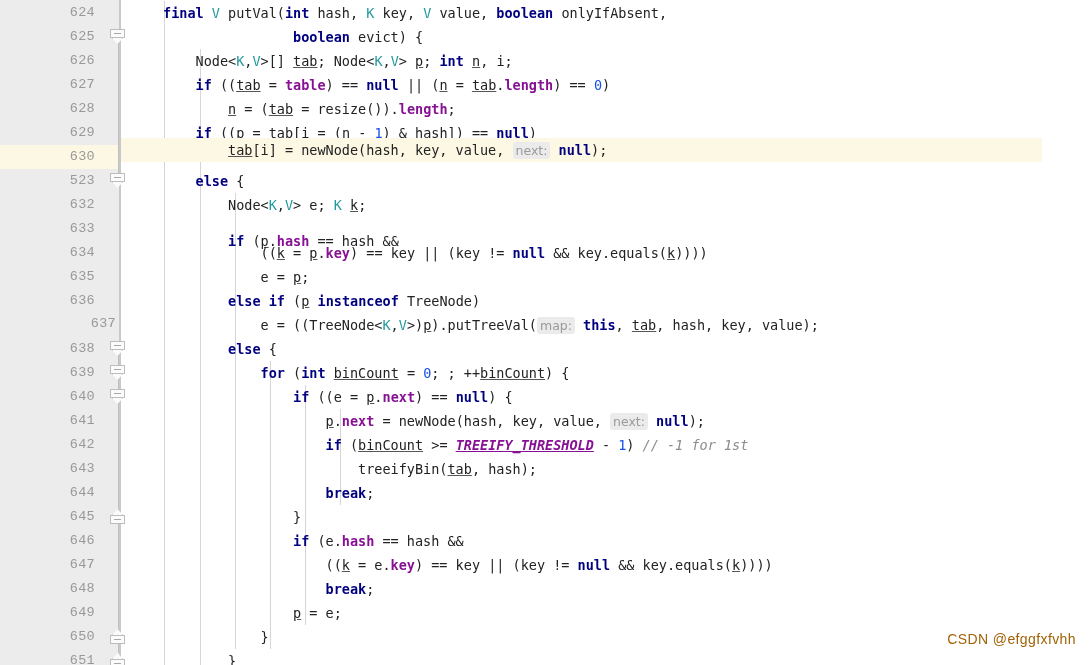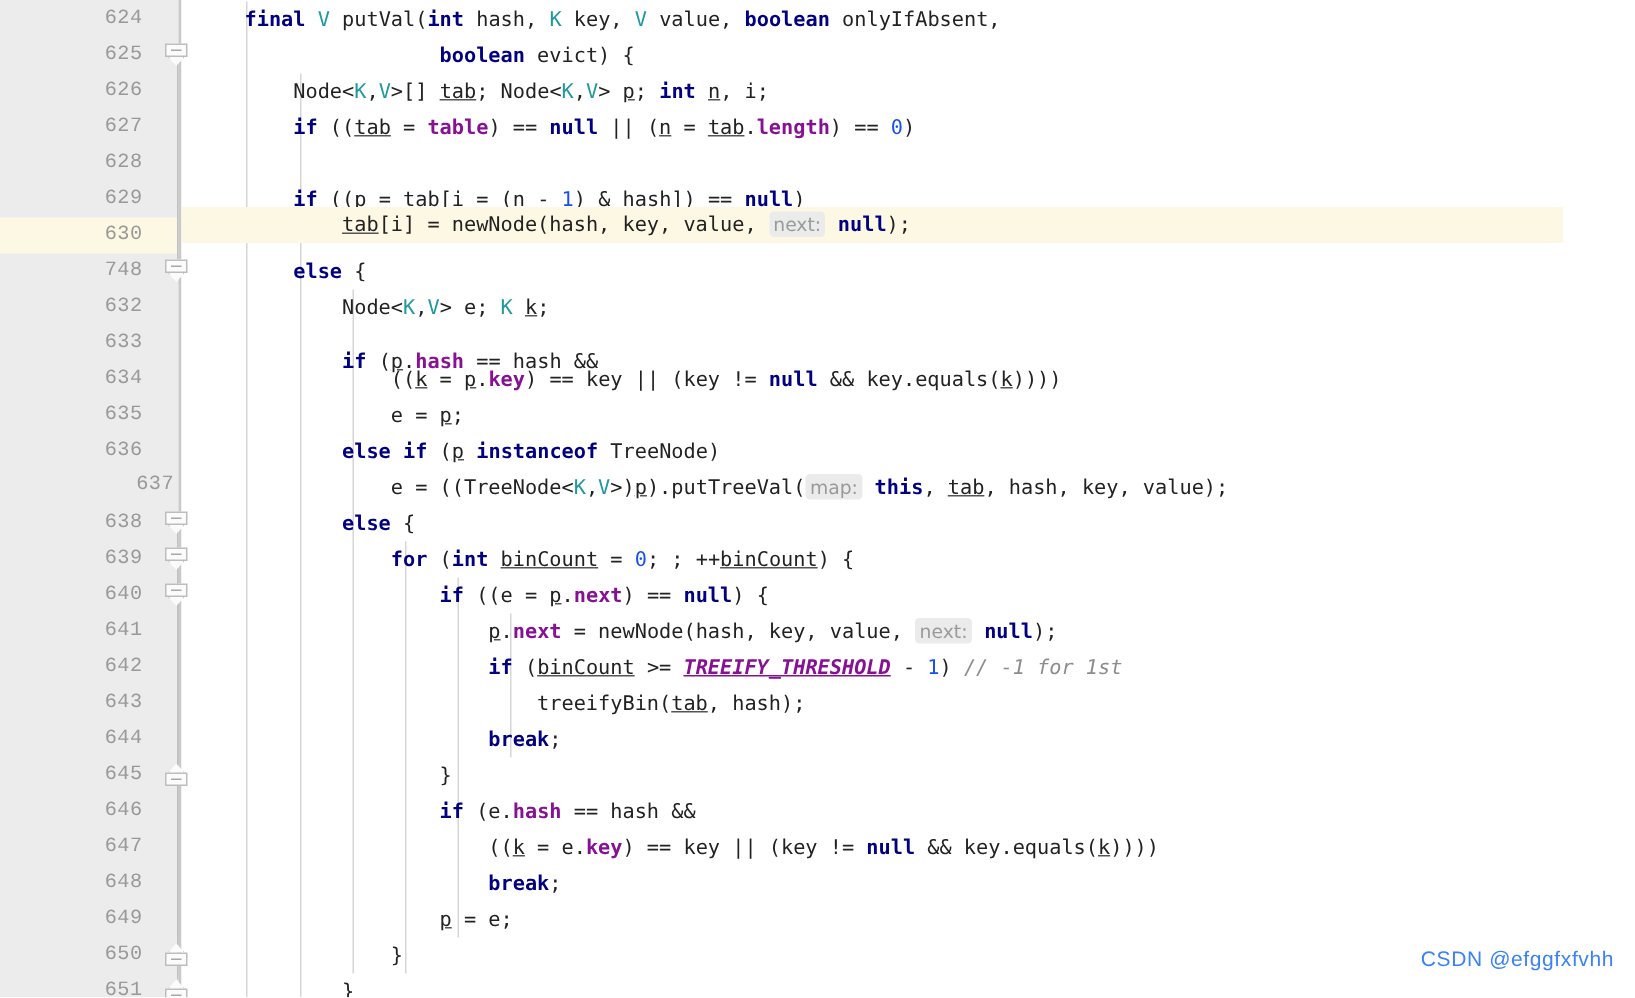--- a/index.html
+++ b/index.html
@@ -138,21 +138,21 @@
     border-radius: 3px;
     padding: 1px 3px;
     font-size: 12.5px;
     font-family: "DejaVu Sans", "Liberation Sans", sans-serif;
   }
 
   
   #watermark {
     position: absolute;
     right: 14px; bottom: 18px;
-    color: #3b82f6;
+    color: #a16207;
     font-size: 14px;
     font-family: "Liberation Sans", "DejaVu Sans", sans-serif;
     letter-spacing: .4px;
     user-select: none;
   }
 </style>
 </head>
 <body>
 
 <div id="editor">
@@ -173,21 +173,21 @@
       <div class="gutter-row" style="top: 97px;">
         <span class="linenum">628</span>
       </div>
       <div class="gutter-row" style="top: 121px;">
         <span class="linenum">629</span>
       </div>
       <div class="gutter-row hl" style="top: 145px;">
         <span class="linenum">630</span>
       </div>
       <div class="gutter-row" style="top: 169px;">
-        <span class="linenum">748</span>
+        <span class="linenum">523</span>
       </div>
       <div class="gutter-row" style="top: 193px;">
         <span class="linenum">632</span>
       </div>
       <div class="gutter-row" style="top: 217px;">
         <span class="linenum">633</span>
       </div>
       <div class="gutter-row" style="top: 241px;">
         <span class="linenum">634</span>
       </div>
@@ -297,20 +297,21 @@
       <div class="iguide" style="left: 43px; top: 1px; height: 672px;"></div>
       <div class="iguide" style="left: 79px; top: 49px; height: 624px;"></div>
       <div class="iguide" style="left: 114px; top: 193px; height: 456px;"></div>
       <div class="iguide" style="left: 149px; top: 361px; height: 288px;"></div>
       <div class="iguide" style="left: 184px; top: 385px; height: 240px;"></div>
       <div class="iguide" style="left: 219px; top: 409px; height: 96px;"></div>
       <div class="code-row" style="top: 1px;"><span class="code-text"><span class="kw">final</span><span class="plain"> </span><span class="typ">V</span><span class="plain"> putVal(</span><span class="kw">int</span><span class="plain"> hash, </span><span class="typ">K</span><span class="plain"> key, </span><span class="typ">V</span><span class="plain"> value, </span><span class="kw">boolean</span><span class="plain"> onlyIfAbsent,</span></span></div>
       <div class="code-row" style="top: 25px;"><span class="code-text"><span class="plain">                </span><span class="kw">boolean</span><span class="plain"> evict) {</span></span></div>
       <div class="code-row" style="top: 49px;"><span class="code-text"><span class="plain">    Node&lt;</span><span class="typ">K</span><span class="plain">,</span><span class="typ">V</span><span class="plain">&gt;[] </span><span class="lvar">tab</span><span class="plain">; Node&lt;</span><span class="typ">K</span><span class="plain">,</span><span class="typ">V</span><span class="plain">&gt; </span><span class="lvar">p</span><span class="plain">; </span><span class="kw">int</span><span class="plain"> </span><span class="lvar">n</span><span class="plain">, i;</span></span></div>
       <div class="code-row" style="top: 73px;"><span class="code-text"><span class="plain">    </span><span class="kw">if</span><span class="plain"> ((</span><span class="lvar">tab</span><span class="plain"> = </span><span class="fld">table</span><span class="plain">) == </span><span class="kw">null</span><span class="plain"> || (</span><span class="lvar">n</span><span class="plain"> = </span><span class="lvar">tab</span><span class="plain">.</span><span class="fld">length</span><span class="plain">) == </span><span class="num">0</span><span class="plain">)</span></span></div>
+      <div class="code-row" style="top: 97px;"><span class="code-text"><span class="plain">        </span><span class="lvar">n</span><span class="plain"> = (</span><span class="lvar">tab</span><span class="plain"> = resize()).</span><span class="fld">length</span><span class="plain">;</span></span></div>
       <div class="code-row" style="top: 121px;"><span class="code-text"><span class="plain">    </span><span class="kw">if</span><span class="plain"> ((</span><span class="lvar">p</span><span class="plain"> = </span><span class="lvar">tab</span><span class="plain">[i = (</span><span class="lvar">n</span><span class="plain"> - </span><span class="num">1</span><span class="plain">) &amp; hash]) == </span><span class="kw">null</span><span class="plain">)</span></span></div>
       <div class="code-row hl" style="top: 138px;"><span class="code-text"><span class="plain">        </span><span class="lvar">tab</span><span class="plain">[i] = newNode(hash, key, value, </span><span class="phint">next:</span><span class="plain"> </span><span class="kw">null</span><span class="plain">);</span></span></div>
       <div class="code-row" style="top: 169px;"><span class="code-text"><span class="plain">    </span><span class="kw">else</span><span class="plain"> {</span></span></div>
       <div class="code-row" style="top: 193px;"><span class="code-text"><span class="plain">        Node&lt;</span><span class="typ">K</span><span class="plain">,</span><span class="typ">V</span><span class="plain">&gt; e; </span><span class="typ">K</span><span class="plain"> </span><span class="lvar">k</span><span class="plain">;</span></span></div>
       <div class="code-row" style="top: 229px; padding-left: 20px;"><span class="code-text"><span class="plain">        </span><span class="kw">if</span><span class="plain"> (</span><span class="lvar">p</span><span class="plain">.</span><span class="fld">hash</span><span class="plain"> == hash &amp;&amp;</span></span></div>
       <div class="code-row" style="top: 241px;"><span class="code-text"><span class="plain">            ((</span><span class="lvar">k</span><span class="plain"> = </span><span class="lvar">p</span><span class="plain">.</span><span class="fld">key</span><span class="plain">) == key || (key != </span><span class="kw">null</span><span class="plain"> &amp;&amp; key.equals(</span><span class="lvar">k</span><span class="plain">))))</span></span></div>
       <div class="code-row" style="top: 265px;"><span class="code-text"><span class="plain">            e = </span><span class="lvar">p</span><span class="plain">;</span></span></div>
       <div class="code-row" style="top: 289px; padding-left: 41px;"><span class="code-text"><span class="plain">        </span><span class="kw">else</span><span class="plain"> </span><span class="kw">if</span><span class="plain"> (</span><span class="lvar">p</span><span class="plain"> </span><span class="kw">instanceof</span><span class="plain"> TreeNode)</span></span></div>
       <div class="code-row" style="top: 313px;"><span class="code-text"><span class="plain">            e = ((TreeNode&lt;</span><span class="typ">K</span><span class="plain">,</span><span class="typ">V</span><span class="plain">&gt;)</span><span class="lvar">p</span><span class="plain">).putTreeVal(</span><span class="phint">map:</span><span class="plain"> </span><span class="kw">this</span><span class="plain">, </span><span class="lvar">tab</span><span class="plain">, hash, key, value);</span></span></div>
       <div class="code-row" style="top: 337px;"><span class="code-text"><span class="plain">        </span><span class="kw">else</span><span class="plain"> {</span></span></div>

